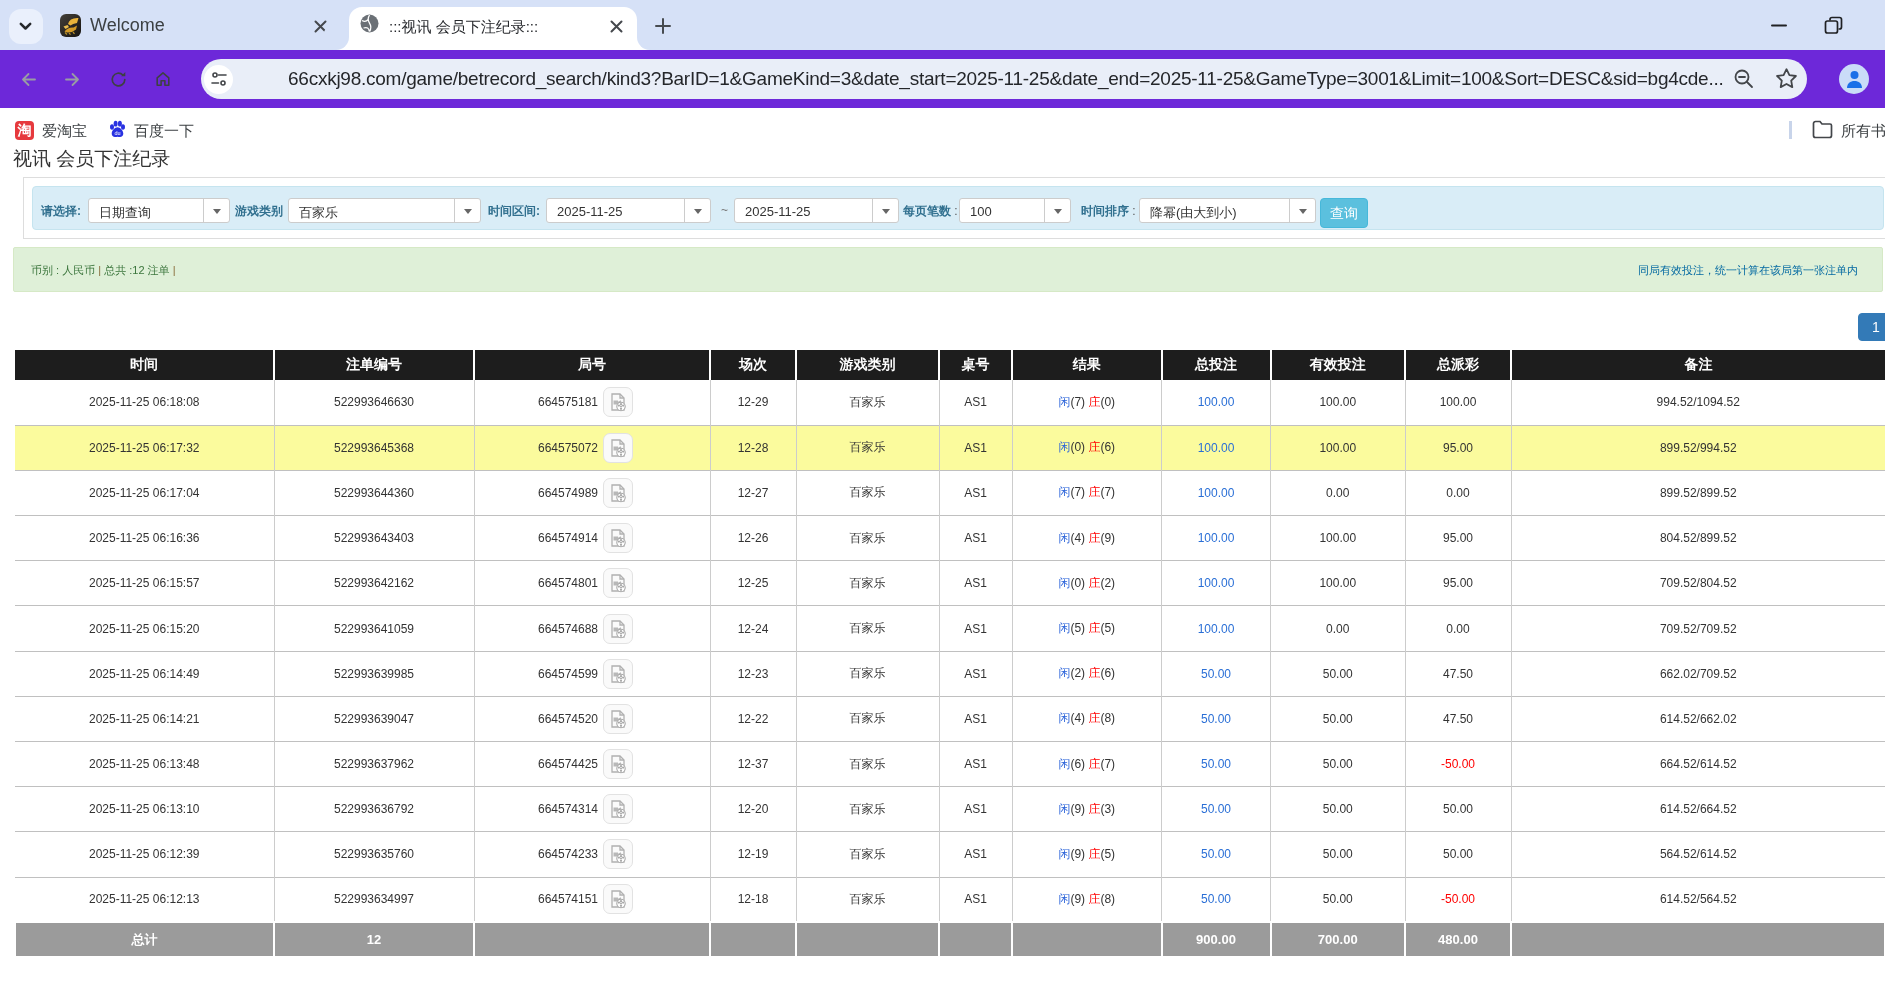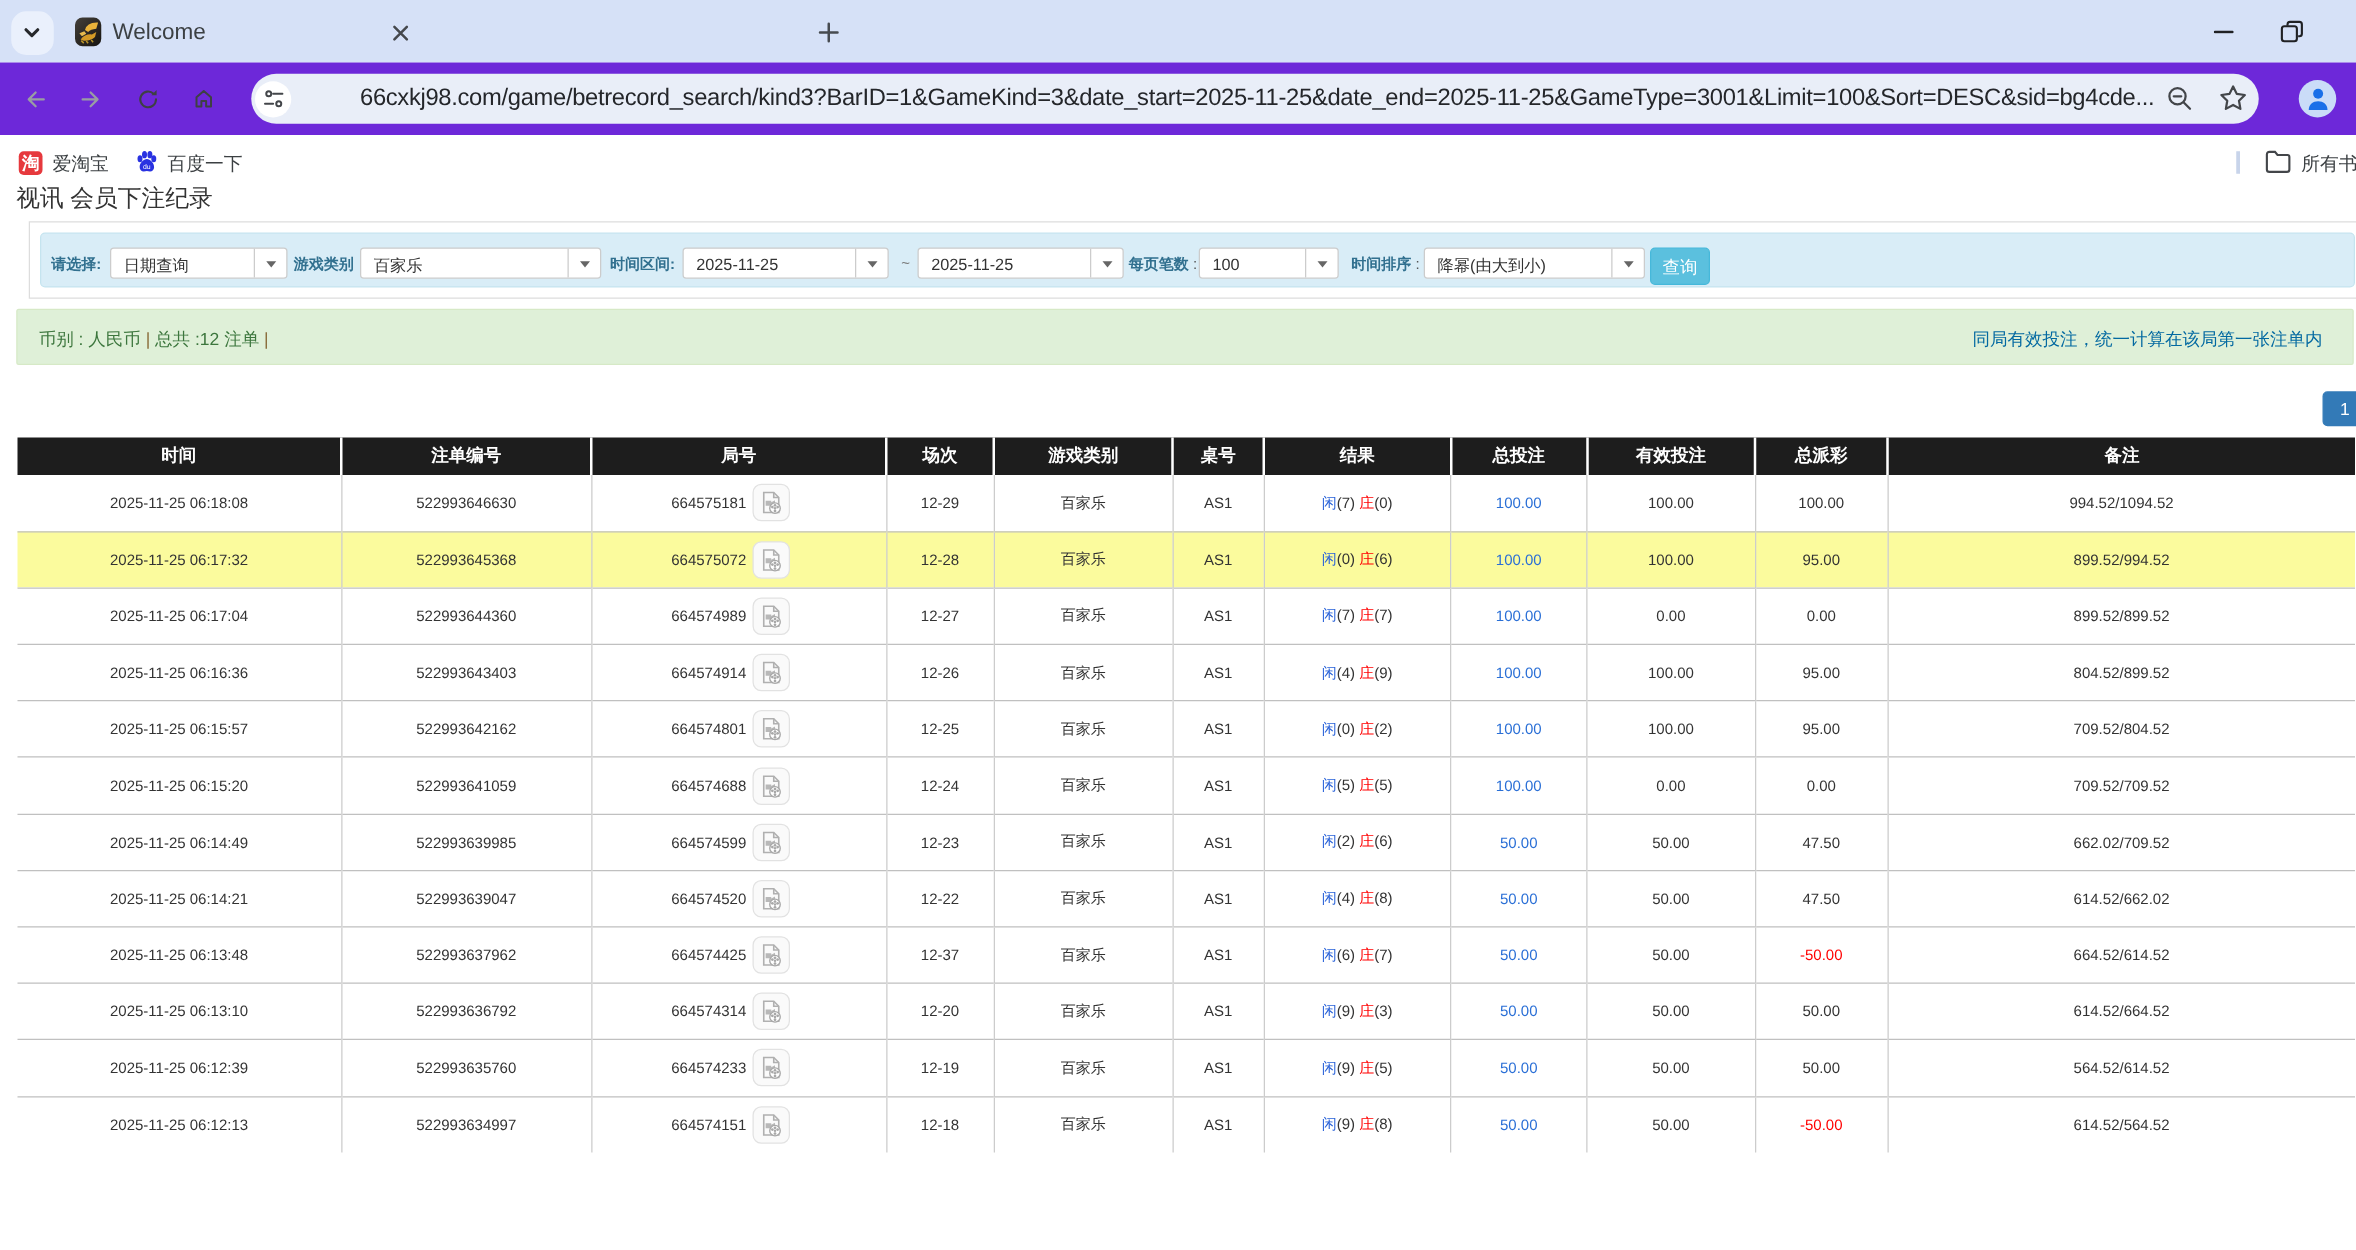--- a/index.html
+++ b/index.html
@@ -36,21 +36,21 @@
 #well{position:absolute;left:8px;top:8px;width:1852px;height:44px;background:#d9edf7;
 border:1px solid #c5e4ef;border-radius:4px}
 .flbl{position:absolute;top:16px;font-size:12px;font-weight:bold;color:#31708f;white-space:nowrap}
 .cbox{position:absolute;top:11px;height:25px;background:#fff;border:1px solid #ccc;border-radius:3px;font-size:13px;color:#333}
 .cbox .tx{position:absolute;left:10px;top:5px;white-space:nowrap}
 .cbox .ar{position:absolute;right:0;top:0;width:26px;height:100%;border-left:1px solid #ccc}
 .cbox .ar:before{content:"";position:absolute;left:9px;top:10px;border:4px solid transparent;border-top:5px solid #666}
 #qbtn{position:absolute;left:1287px;top:11px;width:48px;height:30px;background:#5bc0de;border:1px solid #46b8da;
 border-radius:4px;color:#fff;font-size:14px;text-align:center;line-height:28px}
 #greenbar{position:absolute;left:13px;top:247px;width:1870px;height:45px;background:#dff0d8;
-border:1px solid #d6e9c6;border-radius:2px;font-size:14px}
+border:1px solid #d6e9c6;border-radius:2px;font-size:11px}
 #gb-l{position:absolute;left:17px;top:15px;color:#3c763d}
 #gb-l b{font-weight:normal;color:#8a6d3b}
 #gb-r{position:absolute;right:24px;top:15px;color:#0369a1}
 #page1{position:absolute;left:1858px;top:313px;width:34px;height:28px;background:#337ab7;border:1px solid #337ab7;
 border-radius:4px;color:#fff;font-size:14px;text-align:left;padding-left:13px;line-height:27px}
 
 #btable{position:absolute;left:14px;top:350px;width:1870px;border-collapse:collapse;table-layout:fixed}
 #btable th{background:#1d1d1d;color:#fff;font-size:14px;font-weight:bold;height:30px;
 border-left:2px solid #fff;padding:0;text-align:center}
 #btable th:first-child{border-left:none}
@@ -79,20 +79,32 @@
  <svg class="abs" style="left:60px;top:14px" width="21" height="23" viewBox="0 0 21 23">
       <path d="M8 10 Q9.5 3.5 18.5 4 L17 9 Q12.5 9.5 10.5 11.5 Z" fill="#eab33a"></path>
       <path d="M4.5 17.5 Q8 13 13.5 13.5 L17 11.5 L16 15.5 Q12 19 7 18.5 Z" fill="#d49a26"></path>
       <path d="M3.5 12.5 L7.5 11 L9 13 L5.5 15 Z" fill="#e8bb4e"></path>
       <path d="M5 18.5 l2 2 M9 18.8 l1.5 1.8 M13 18 l1.5 1.8" stroke="#b8922a" stroke-width="1.2" fill="none"></path>
     </svg>
  <div id="tab1txt">Welcome</div>
  <svg class="closex" style="left:314px;top:20px" width="13" height="13" viewBox="0 0 13 13">
       <path d="M1.5 1.5 L11.5 11.5 M11.5 1.5 L1.5 11.5" stroke="#45484d" stroke-width="2" stroke-linecap="round"></path>
     </svg>
+ <div id="tab2">
+   <div class="flare" id="flareL"></div>
+      <div class="flare" id="flareR"></div>
+   <svg class="abs" style="left:11px;top:7px" width="19" height="19" viewBox="0 0 19 19">
+        <circle cx="9.5" cy="9.5" r="9" fill="#6b7076"></circle>
+        <path d="M2 6.5c3 1.8 4.5 1 6.2-1M3.5 14c3.5-1 5.5-.2 5.8 3.5M9.5 1c-1.8 2.8-1.8 5.4 0 8.2s1.8 5.6 0 8.4" fill="none" stroke="#fff" stroke-width="1.3"></path>
+      </svg>
+   <div id="tab2txt">:::视讯 会员下注纪录:::</div>
+   <svg class="closex" style="left:261px;top:13px" width="13" height="13" viewBox="0 0 13 13">
+        <path d="M1.5 1.5 L11.5 11.5 M11.5 1.5 L1.5 11.5" stroke="#45484d" stroke-width="2" stroke-linecap="round"></path>
+      </svg>
+ </div>
  <svg class="abs" style="left:654px;top:17px" width="18" height="18" viewBox="0 0 18 18">
       <path d="M9 2v14M2 9h14" stroke="#474b50" stroke-width="2" stroke-linecap="round"></path>
     </svg>
  <svg class="abs" style="left:1771px;top:24px" width="16" height="3" viewBox="0 0 16 3">
       <path d="M1 1.5h14" stroke="#202124" stroke-width="2" stroke-linecap="round"></path>
     </svg>
  <svg class="abs" style="left:1824px;top:16px" width="19" height="19" viewBox="0 0 19 19">
       <rect x="1.5" y="5" width="12" height="12" rx="2" fill="none" stroke="#202124" stroke-width="1.7"></rect>
       <path d="M6 4.5V3.5a2 2 0 0 1 2-2h7.5a2 2 0 0 1 2 2V11a2 2 0 0 1-2 2h-1" fill="none" stroke="#202124" stroke-width="1.7"></path>
     </svg>
@@ -493,14 +505,27 @@
             </svg></span></td>
         <td>12-18</td>
         <td>百家乐</td>
         <td>AS1</td>
 <td><span class="bl">闲</span>(9) <span class="rd">庄</span>(8)</td>
 <td class="bl2">50.00</td>
         <td>50.00</td>
         <td style="color:#f00">-50.00</td>
         <td>614.52/564.52</td>
 </tr>
+<tr class="sum sum2">
+        <td>总计</td>
+        <td>12</td>
+        <td></td>
+        <td></td>
+        <td></td>
+        <td></td>
+        <td></td>
+        <td>900.00</td>
+        <td>700.00</td>
+        <td>480.00</td>
+        <td></td>
+      </tr>
 </tbody>
   </table>
 
 </body></html>

